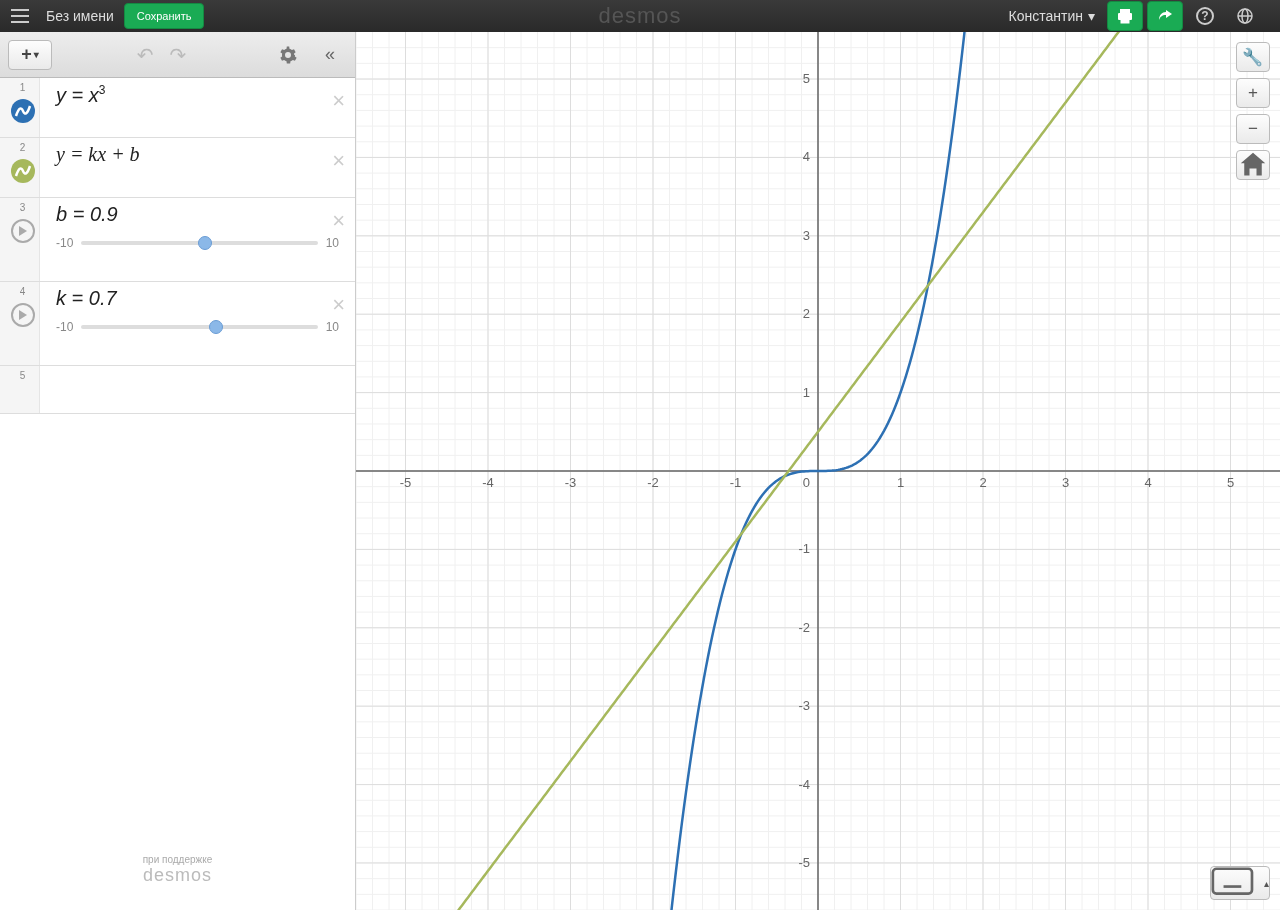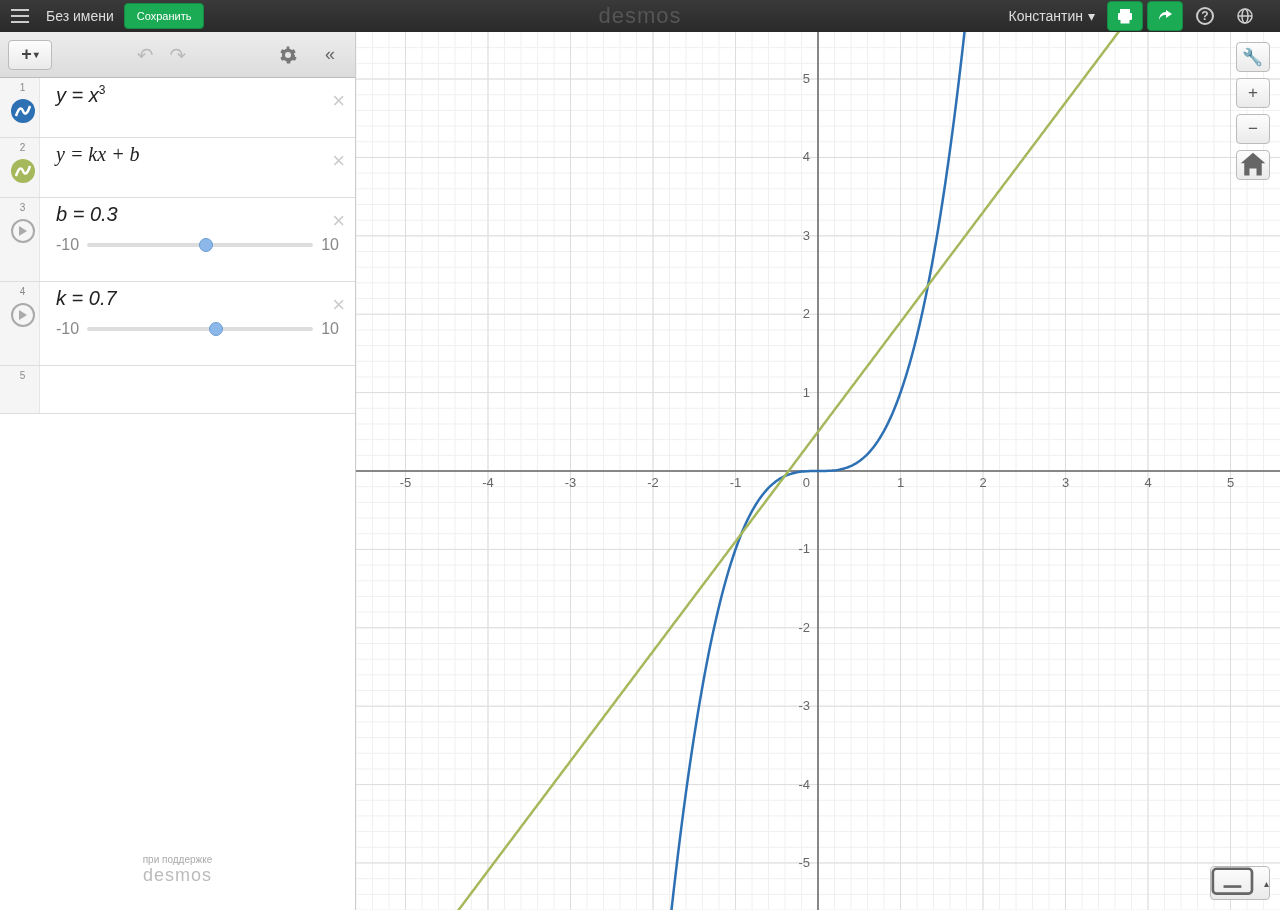--- a/index.html
+++ b/index.html
@@ -24,21 +24,21 @@
 .undo,.redo{color:#bbb;font-size:20px;cursor:pointer}
 .gear-btn,.collapse-btn{width:34px;height:30px;display:flex;align-items:center;justify-content:center;cursor:pointer;color:#666;font-size:18px}
 .exprs{flex:1;overflow-y:auto;background:#fff}
 .expr{border-bottom:1px solid #ddd;display:flex;position:relative;min-height:60px}
 .expr.slider{min-height:84px}
 .expr-idx{width:40px;font-size:10px;color:#888;padding:4px 0 0 6px;background:#f5f5f5;border-right:1px solid #e5e5e5;display:flex;flex-direction:column;align-items:center}
 .color-swatch{width:24px;height:24px;border-radius:50%;margin-top:6px;display:flex;align-items:center;justify-content:center;cursor:pointer}
 .play-ico{width:24px;height:24px;border:2px solid #aaa;border-radius:50%;margin-top:6px;display:flex;align-items:center;justify-content:center;cursor:pointer}
 .expr-body{flex:1;padding:5px 16px;font-family:'Times New Roman',serif;font-size:20px;font-style:italic;color:#222;display:flex;flex-direction:column;justify-content:flex-start}
 .del-x{position:absolute;right:10px;top:10px;color:#ccc;font-size:22px;cursor:pointer;font-weight:300;font-style:normal}
-.slider-row{display:flex;align-items:center;gap:8px;margin-top:10px;font-style:normal;font-size:16px;color:#888}
+.slider-row{display:flex;align-items:center;gap:8px;margin-top:10px;font-style:normal;font-size:12px;color:#888}
 .slider-track{flex:1;height:4px;background:#ddd;border-radius:2px;position:relative;cursor:pointer}
 .slider-thumb{position:absolute;width:14px;height:14px;background:#8bb8e8;border:1px solid #6a9cd4;border-radius:50%;top:-5px;transform:translateX(-50%);cursor:grab}
 .empty-expr{border-bottom:1px solid #ddd;display:flex;min-height:48px}
 .footer{position:absolute;bottom:24px;width:100%;text-align:center;font-size:10px;color:#aaa}
 .footer .big{font-size:18px;color:#bbb;letter-spacing:1px}
 .graph{flex:1;position:relative;background:#fff}
 .graph svg{width:100%;height:100%}
 .controls{position:absolute;right:10px;top:10px;display:flex;flex-direction:column;gap:6px}
 .ctrl-btn{width:34px;height:30px;background:linear-gradient(#fdfdfd,#eaeaea);border:1px solid #bbb;border-radius:4px;display:flex;align-items:center;justify-content:center;cursor:pointer;color:#555;font-size:17px}
 .kbrd{position:absolute;right:10px;bottom:10px;width:60px;height:34px;background:linear-gradient(#fdfdfd,#eaeaea);border:1px solid #bbb;border-radius:4px;display:flex;align-items:center;justify-content:center;cursor:pointer;color:#555}
@@ -137,21 +137,21 @@
       <div class="expr slider">
         <div class="expr-idx">
             <span>3</span>
           <div class="play-ico">
               <svg width="8" height="10" viewBox="0 0 8 10">
                 <path d="M0 0 L8 5 L0 10 Z" fill="#aaa"></path>
               </svg>
             </div>
         </div>
         <div class="expr-body">
-          <span>b = 0.3</span>
+          <span>b = 0.9</span>
           <div class="slider-row">
             <span>-10</span>
             <div class="slider-track">
                 <div class="slider-thumb" style="left:52.5%"></div>
               </div>
             <span>10</span>
           </div>
         </div>
         <div class="del-x">×</div>
       </div>

